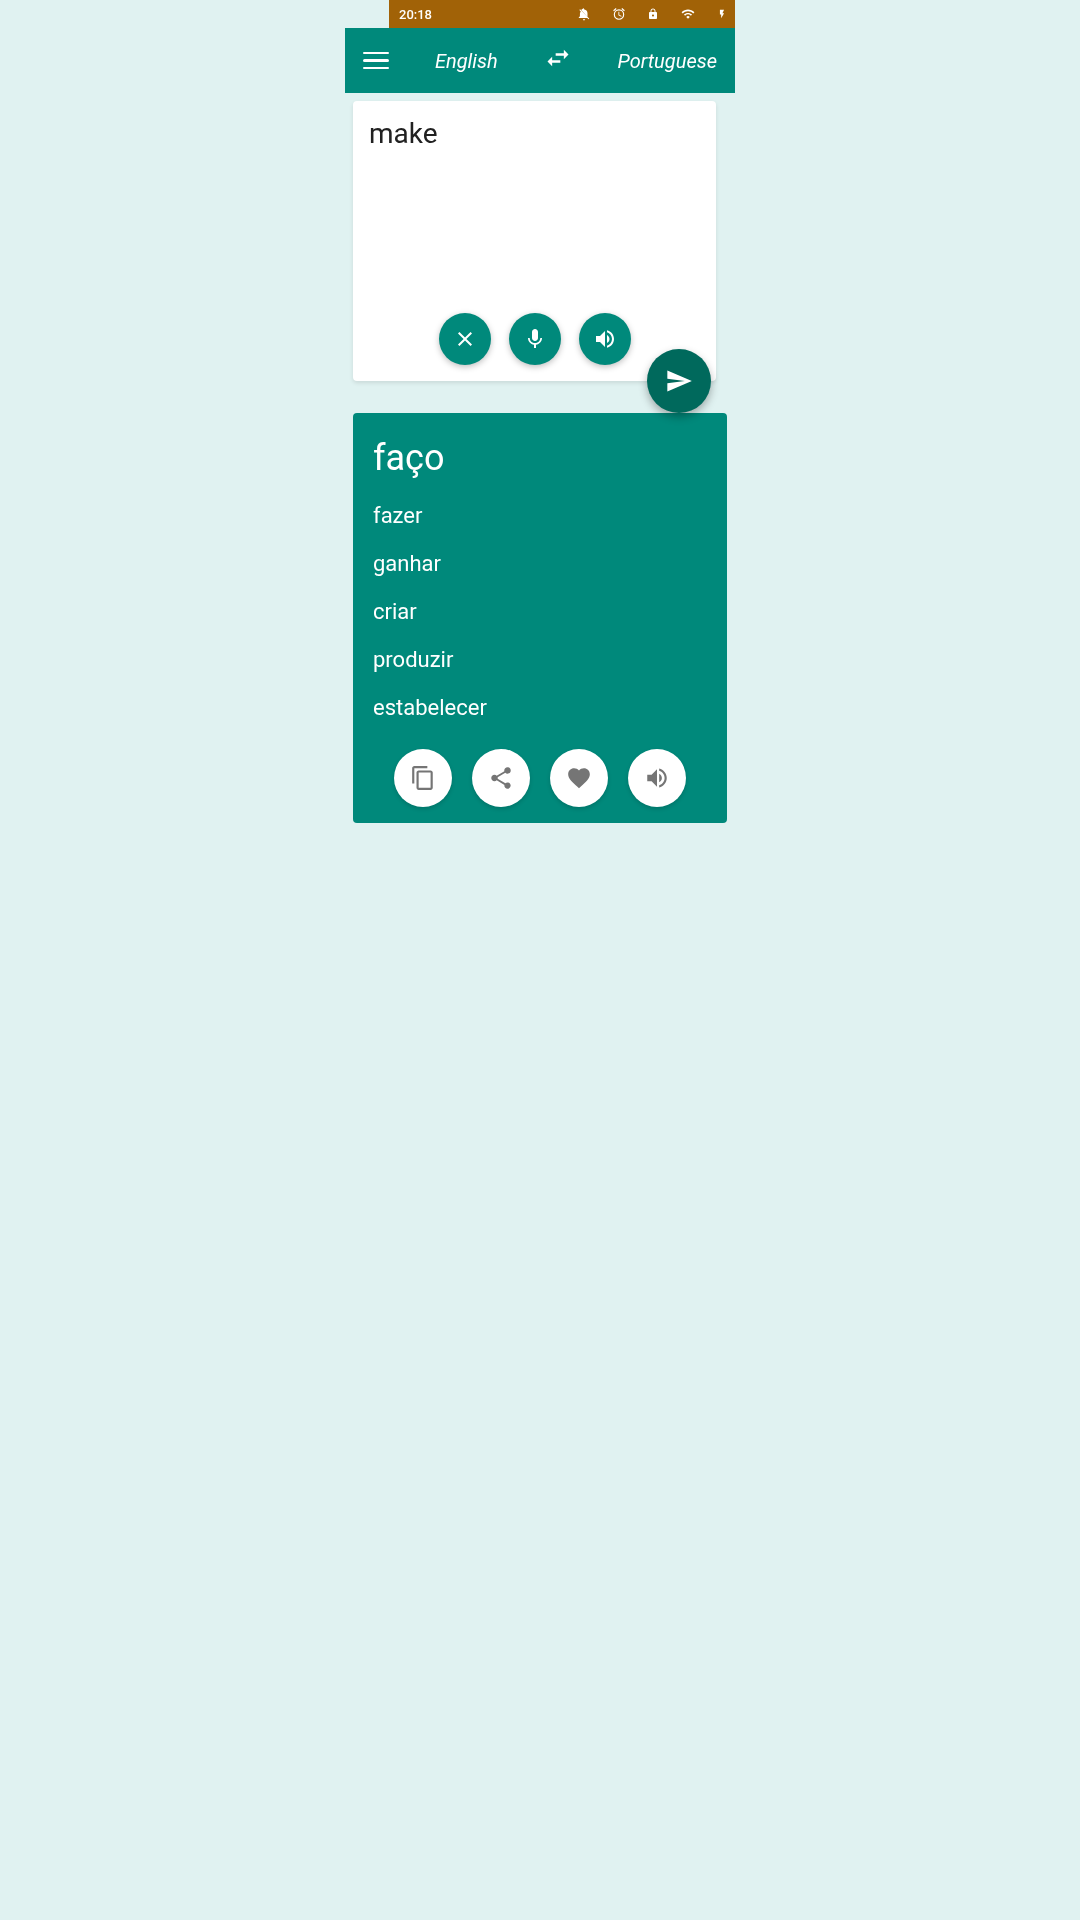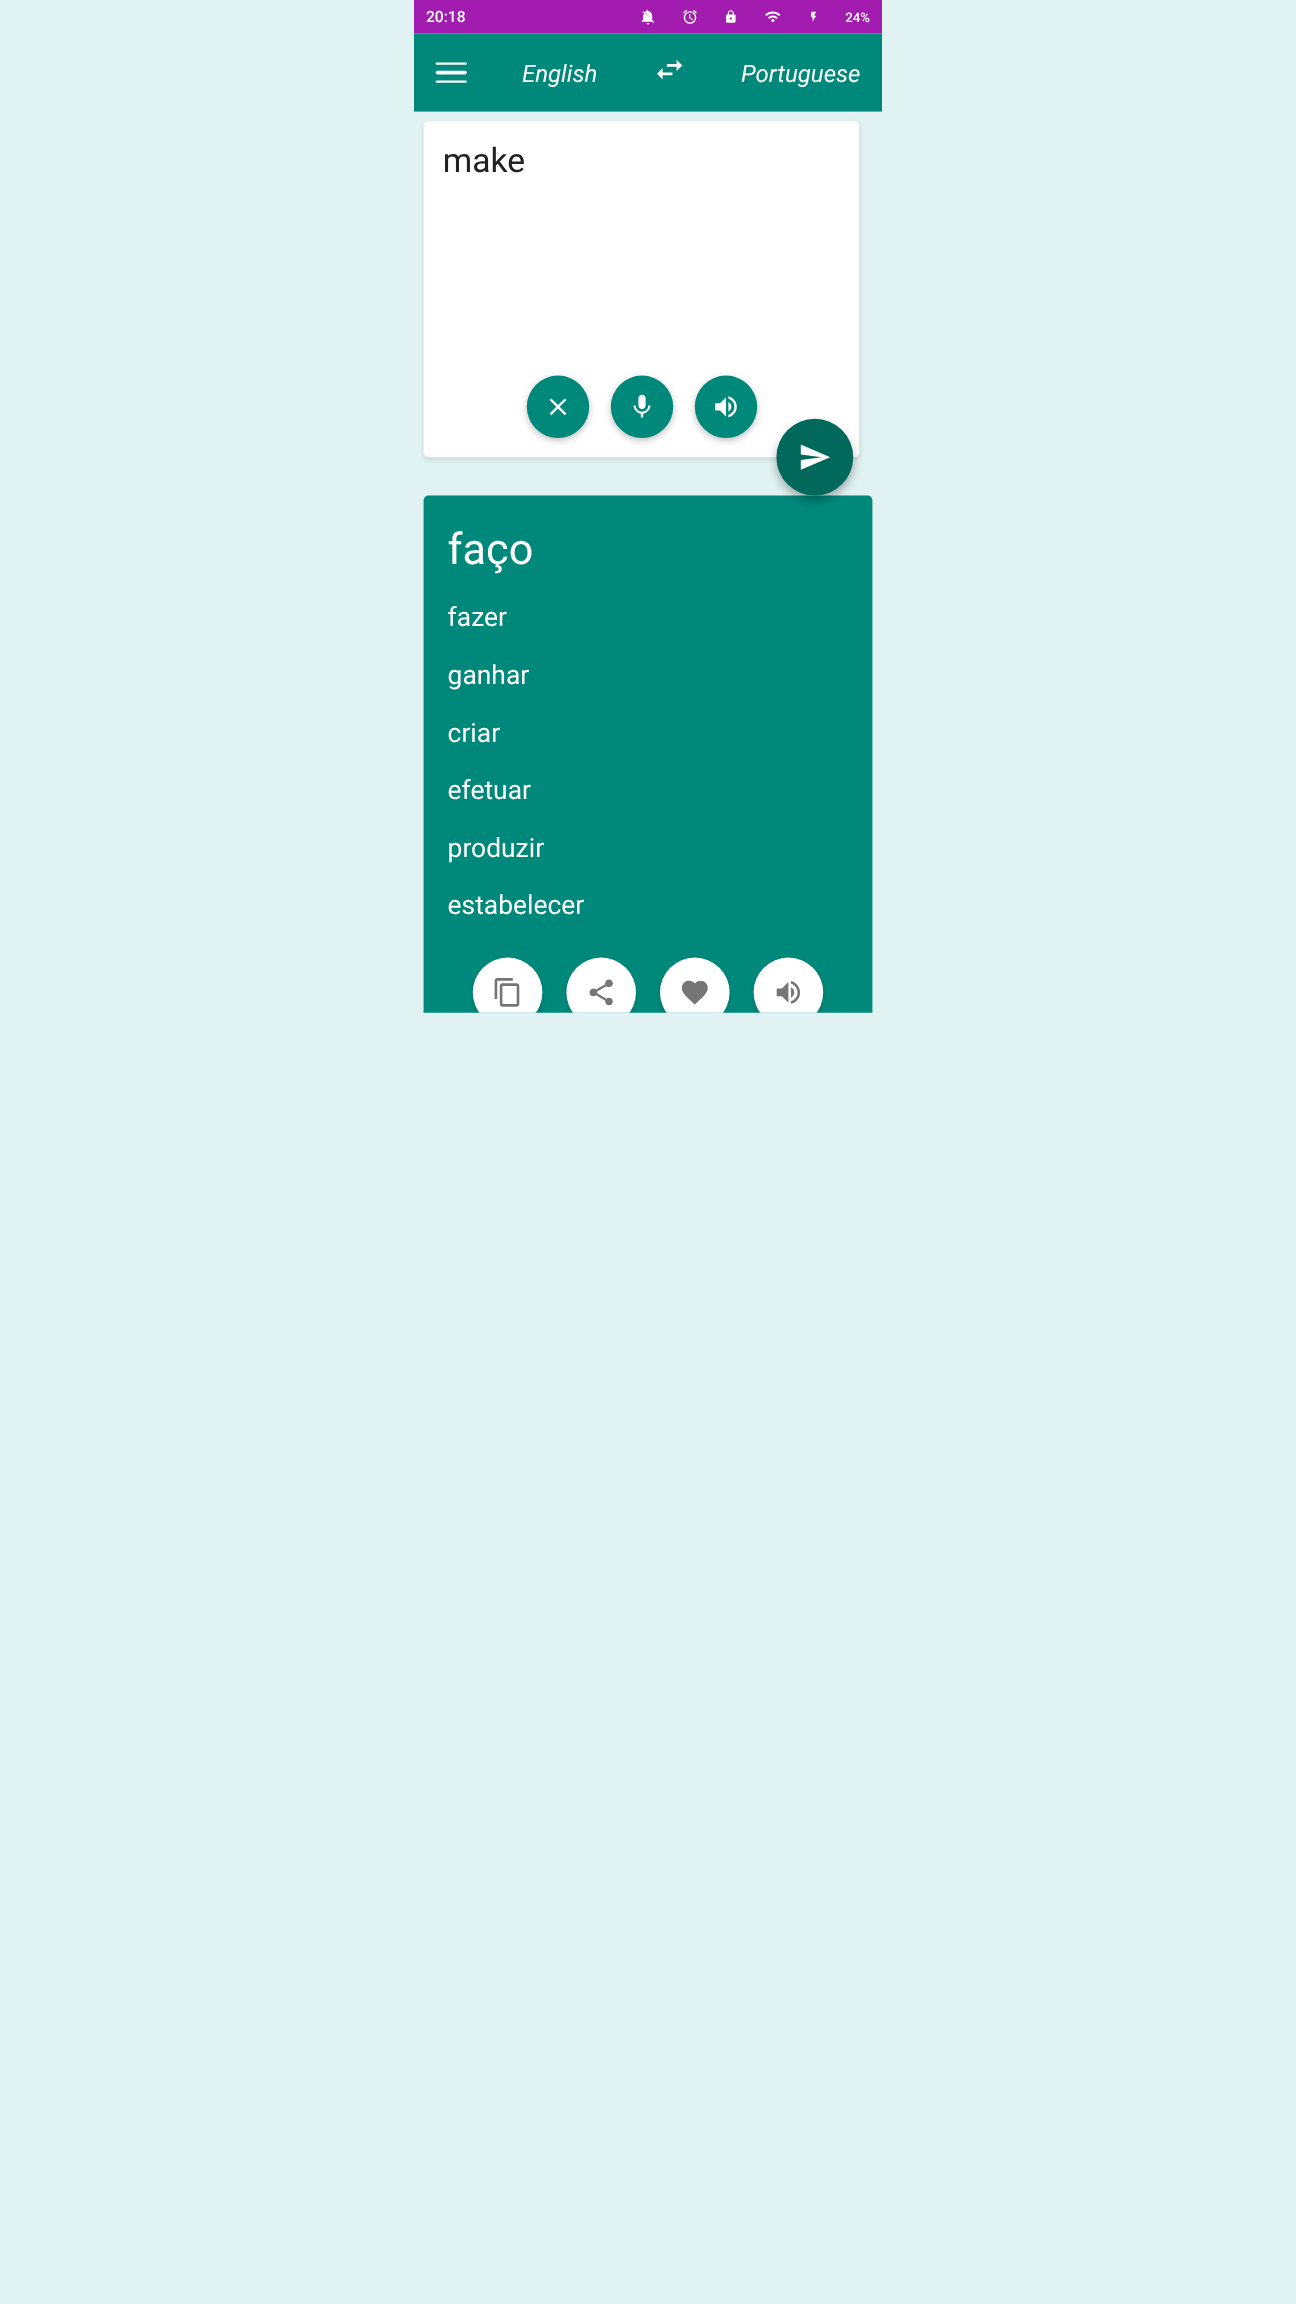--- a/index.html
+++ b/index.html
@@ -15,28 +15,29 @@
       background: #e0f2f1;
       overflow: hidden;
       position: relative;
       margin: 0 auto;
     }
 
     
     .status-bar {
       width: 100%;
       height: 28px;
-      background: #a21caf;
+      background: #a16207;
       display: flex;
       align-items: center;
       justify-content: space-between;
       padding: 0 10px;
       color: white;
       font-size: 13px;
       font-weight: 500;
+      margin-left: 44px;
     }
 
     .status-left {
       font-size: 13px;
     }
 
     .status-right {
       display: flex;
       align-items: center;
       gap: 21px;
@@ -297,21 +298,20 @@
         </svg>
     </button>
   </div>
 
   <div class="result-area">
     <div class="result-primary">faço</div>
     <div class="result-synonyms">
       <span>fazer</span>
       <span>ganhar</span>
       <span>criar</span>
-      <span>efetuar</span>
       <span>produzir</span>
       <span>estabelecer</span>
     </div>
 
     <div class="result-actions">
       <button class="action-btn">
         <svg viewBox="0 0 24 24">
             <path d="M16 1H4c-1.1 0-2 .9-2 2v14h2V3h12V1zm3 4H8c-1.1 0-2 .9-2 2v14c0 1.1.9 2 2 2h11c1.1 0 2-.9 2-2V7c0-1.1-.9-2-2-2zm0 16H8V7h11v14z"></path>
           </svg>
       </button>

